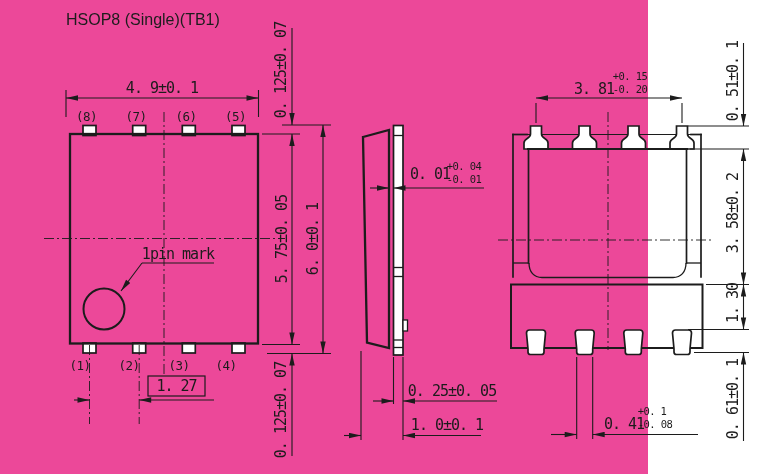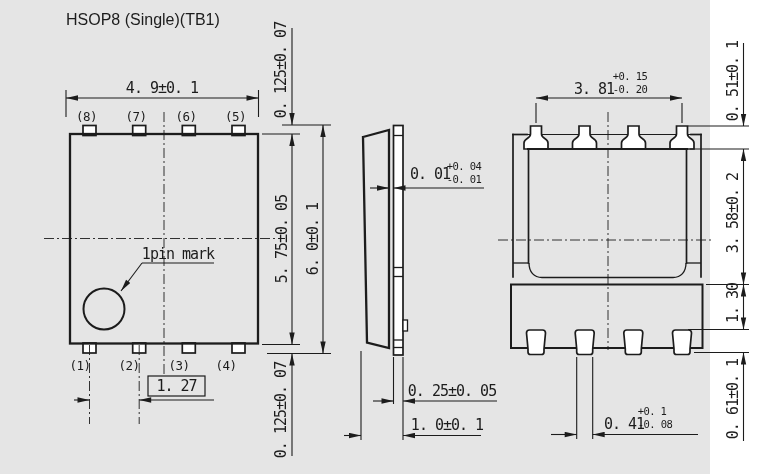--- a/index.html
+++ b/index.html
@@ -1,16 +1,16 @@
 <!DOCTYPE html>
 <html><head>
 <meta charset="utf-8">
 <style>
   html,body { margin:0; padding:0; background:#ffffff; }
-  .stage { width:710px; height:474px; position:relative; background:#e5e5e5; }
+  .stage { width:648px; height:474px; position:relative; background:#ec4899; }
   svg { display:block; }
   .thick  { stroke:#1c1c1c; stroke-width:2.3; fill:none; stroke-linecap:square; }
   .med    { stroke:#1c1c1c; stroke-width:1.7; fill:none; stroke-linecap:square; }
   .thin   { stroke:#1c1c1c; stroke-width:1.1; fill:none; stroke-linecap:butt; }
   .lite   { stroke:#1c1c1c; stroke-width:1.3; fill:none; }
   .wfill  { fill:#ffffff; }
   .cl     { stroke:#1c1c1c; stroke-width:0.9; fill:none; stroke-dasharray:10 3 2 3; }
   text { fill:#1c1c1c; }
   .dim    { font-family:"DejaVu Sans Mono", monospace; font-size:15px; letter-spacing:-1px; }
   .tol    { font-family:"DejaVu Sans Mono", monospace; font-size:10.5px; letter-spacing:-0.6px; }

